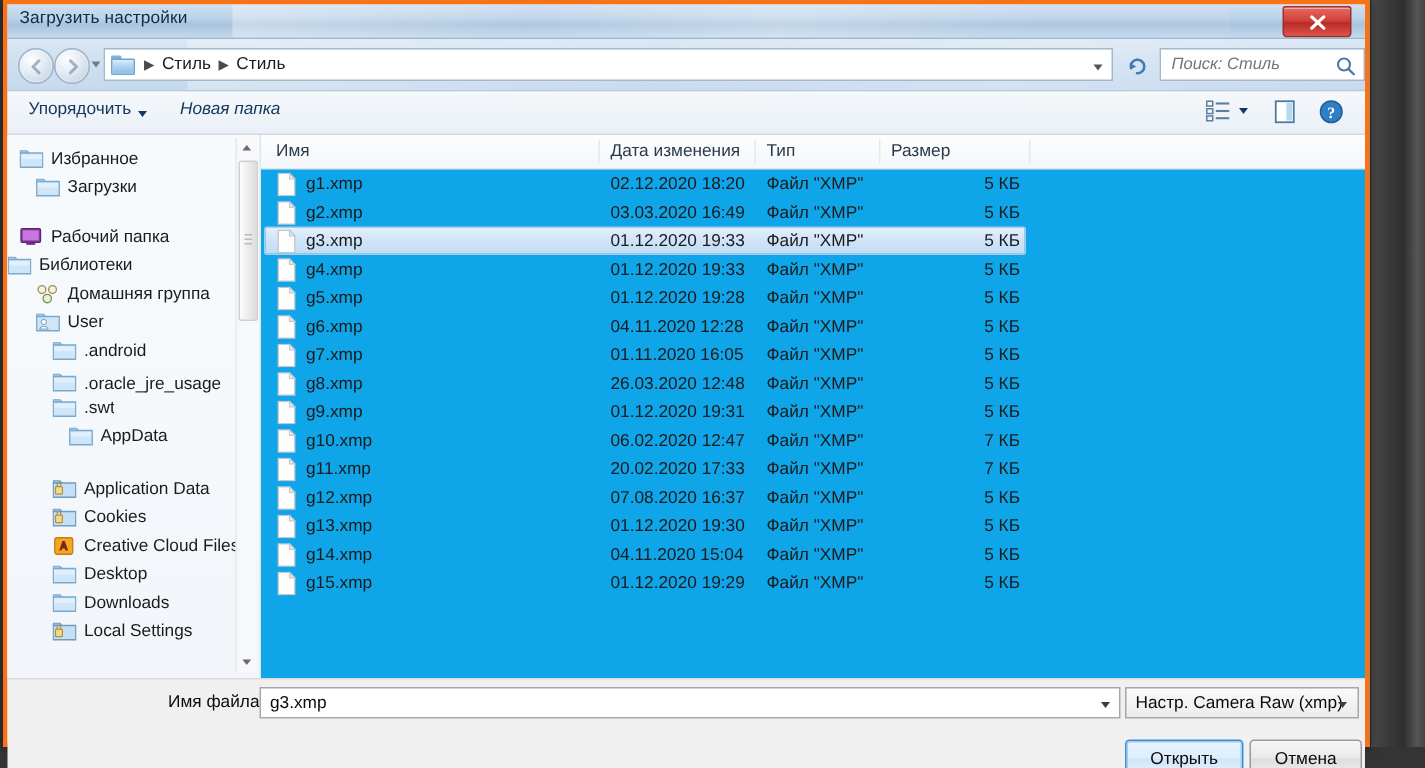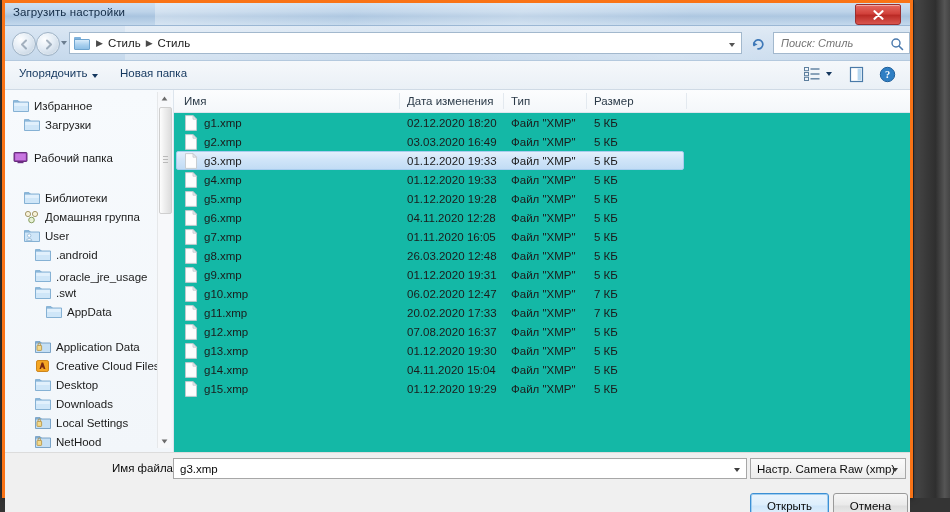--- a/index.html
+++ b/index.html
@@ -70,21 +70,21 @@
     font-style:italic;color:#8a8a8a;background:transparent;font-family:"Liberation Sans",sans-serif;}
   .search-ico{position:absolute;right:5px;top:4px;}
 
   
   .cmdbar{position:relative;height:28px;background:linear-gradient(180deg,#f5f8fb 0%,#eaf0f6 100%);
     border-bottom:1px solid #cfdae5;}
   .cmd-item{position:absolute;top:6px;font-size:11.5px;color:#14375e;cursor:pointer;}
   .cmd-organize{left:14px;}
   .cmd-caret{position:absolute;left:87px;top:13px;width:0;height:0;
     border-left:3.5px solid transparent;border-right:3.5px solid transparent;border-top:4px solid #14375e;}
-  .cmd-newfolder{left:115px;}
+  .cmd-newfolder{left:115px;font-style:italic;}
   .cmd-viewgroup{position:absolute;right:78px;top:5px;display:flex;align-items:center;gap:5px;cursor:pointer;}
   .cmd-preview{position:absolute;right:45px;top:5px;cursor:pointer;}
   .cmd-help{position:absolute;right:14px;top:5px;cursor:pointer;}
 
   
   .content{position:relative;height:362px;background:#fff;display:flex;}
   .sidebar{position:relative;width:168px;height:362px;
     background:linear-gradient(180deg,#f7fafd 0%,#f2f6fa 100%);
     border-right:1px solid #dde5ed;overflow:hidden;}
   .tree{padding-top:6px;}
@@ -94,31 +94,31 @@
   .sb-scroll{position:absolute;right:2px;top:2px;width:13px;height:356px;background:#f7f8fa;border-left:1px solid #e6e8ea;}
   .sb-arrow{width:13px;height:13px;display:flex;align-items:center;justify-content:center;}
   .sb-thumb{position:absolute;left:1px;top:15px;width:11px;height:105px;
     background:linear-gradient(90deg,#fdfdfd 0%,#efefef 40%,#dcdcdc 100%);
     border:1px solid #cfcfcf;border-radius:2px;}
   .sb-grip{position:absolute;left:3px;top:48px;width:5px;height:7px;}
   .sb-grip i{display:block;height:1px;background:#b9b9b9;margin-bottom:2px;}
   .sb-arrow-bottom{position:absolute;left:0;bottom:0;width:13px;height:13px;display:flex;align-items:center;justify-content:center;}
 
   
-  .filepane{position:relative;flex:1;background:#14b8a6;overflow:hidden;}
+  .filepane{position:relative;flex:1;background:#0ea5e9;overflow:hidden;}
   .colhead{position:relative;height:22px;background:linear-gradient(180deg,#fcfdfe 0%,#f4f7fa 100%);
     border-bottom:1px solid #dde5ed;}
   .colhead .ch{position:absolute;top:5px;font-size:11.5px;color:#2b3a48;cursor:pointer;}
   .ch-sep{position:absolute;top:3px;width:1px;height:16px;background:#e3e9ef;}
   .rows{position:relative;}
   .row{position:relative;height:19px;display:flex;align-items:center;cursor:default;}
   .row .nm{position:absolute;left:10px;display:flex;align-items:center;font-size:11.5px;color:#1b1b1b;}
   .row .dt{position:absolute;left:233px;font-size:11.5px;color:#1b1b1b;}
   .row .tp{position:absolute;left:337px;font-size:11.5px;color:#1b1b1b;}
-  .row .sz{position:absolute;left:420px;width:86px;font-size:11.5px;color:#1b1b1b;}
+  .row .sz{position:absolute;left:420px;width:86px;text-align:right;font-size:11.5px;color:#1b1b1b;}
   .row.selected .selbg{position:absolute;left:2px;top:0;width:508px;height:19px;
     background:linear-gradient(180deg,#e3effc 0%,#cfe4f8 50%,#c2dcf5 100%);
     border:1px solid #a7cdee;border-radius:2px;box-sizing:border-box;}
   .row.selected .nm,.row.selected .dt,.row.selected .tp,.row.selected .sz{z-index:2;}
   .file-ico{width:14px;height:16px;margin-right:6px;flex:none;}
 
   
   .bottom{position:relative;height:74px;background:#f0f0f0;border-top:1px solid #dcdcdc;}
   .fname-label{position:absolute;left:107px;top:9px;font-size:11.5px;color:#0a0a0a;}
   .fname-box{position:absolute;left:168px;top:5px;width:574px;height:21px;
@@ -260,21 +260,21 @@
             </div>
             <div class="tree-item" style="padding-left: 8px; height: 14px;"></div>
             <div class="tree-item" style="padding-left: 8px;">
               <span class="ti-ico"><svg width="16" height="14" viewBox="0 0 16 14">
                   <rect x="1" y="1.5" width="13" height="9" rx="0.8" fill="#8f3fa8" stroke="#5e2470" stroke-width="0.9"></rect>
                   <rect x="2.2" y="2.6" width="10.6" height="6.6" fill="#c877e0"></rect>
                   <rect x="4.5" y="10.6" width="6" height="1.6" fill="#6d2d85"></rect>
                 </svg></span>
               <span class="tree-label">Рабочий папка</span>
             </div>
-            <div class="tree-item" style="padding-left: 19px; margin-top: 21px;">
+            <div class="tree-item" style="">
               <span class="ti-ico"><svg width="16" height="14" viewBox="0 0 16 14">
                   <path d="M0.5,3 L0.5,1.5 L5,1.5 L6.3,3 Z" fill="#a9d0ec" stroke="#7aa9cf" stroke-width="0.8"></path>
                   <path d="M0.5,3 L15.5,3 L15.5,12.5 L0.5,12.5 Z" fill="#cfe6f8" stroke="#7aa9cf" stroke-width="0.9"></path>
                   <path d="M1.2,4 L14.8,4 L14.8,7 L1.2,7 Z" fill="#e8f4fd" opacity="0.7"></path>
                 </svg></span>
               <span class="tree-label">Библиотеки</span>
             </div>
             <div class="tree-item" style="padding-left: 19px;">
               <span class="ti-ico"><svg width="16" height="14" viewBox="0 0 16 14">
                   <circle cx="4" cy="4" r="2.6" fill="#f7f2d9" stroke="#9c8f5e" stroke-width="0.9"></circle>
@@ -328,58 +328,58 @@
               <span class="ti-ico"><svg width="16" height="14" viewBox="0 0 16 14">
                   <path d="M0.5,3 L0.5,1.5 L5,1.5 L6.3,3 Z" fill="#9dc6e6" stroke="#6f9cc2" stroke-width="0.8"></path>
                   <path d="M0.5,3 L15.5,3 L15.5,12.5 L0.5,12.5 Z" fill="#c5dff4" stroke="#6f9cc2" stroke-width="0.9"></path>
                   <rect x="2" y="5.4" width="4.6" height="5" rx="0.6" fill="#f3d98b" stroke="#b58f3c" stroke-width="0.8"></rect>
                   <path d="M3.1,5.4 L3.1,4.2 a1.2,1.2 0 0 1 2.4,0 L5.5,5.4" fill="none" stroke="#b58f3c" stroke-width="0.8"></path>
                 </svg></span>
               <span class="tree-label">Application Data</span>
             </div>
             <div class="tree-item" style="padding-left: 30px;">
               <span class="ti-ico"><svg width="16" height="14" viewBox="0 0 16 14">
-                  <rect x="1.5" y="1.5" width="12" height="11" rx="1.6" fill="#f5a623" stroke="#c87d10" stroke-width="0.9"></rect>
-                  <path d="M4.5,10 L6.6,3.6 L8.2,3.6 L10.4,10 L8.6,10 L8.2,8.6 L6.4,8.6 L6,10 Z" fill="#7a2a12"></path>
-                </svg></span>
-              <span class="tree-label">Creative Cloud Files</span>
-            </div>
-            <div class="tree-item" style="padding-left: 30px;">
-              <span class="ti-ico"><svg width="16" height="14" viewBox="0 0 16 14">
-                  <path d="M0.5,3 L0.5,1.5 L5,1.5 L6.3,3 Z" fill="#a9d0ec" stroke="#7aa9cf" stroke-width="0.8"></path>
-                  <path d="M0.5,3 L15.5,3 L15.5,12.5 L0.5,12.5 Z" fill="#cfe6f8" stroke="#7aa9cf" stroke-width="0.9"></path>
-                  <path d="M1.2,4 L14.8,4 L14.8,7 L1.2,7 Z" fill="#e8f4fd" opacity="0.7"></path>
-                </svg></span>
-              <span class="tree-label">Desktop</span>
-            </div>
-            <div class="tree-item" style="padding-left: 30px;">
-              <span class="ti-ico"><svg width="16" height="14" viewBox="0 0 16 14">
-                  <path d="M0.5,3 L0.5,1.5 L5,1.5 L6.3,3 Z" fill="#a9d0ec" stroke="#7aa9cf" stroke-width="0.8"></path>
-                  <path d="M0.5,3 L15.5,3 L15.5,12.5 L0.5,12.5 Z" fill="#cfe6f8" stroke="#7aa9cf" stroke-width="0.9"></path>
-                  <path d="M1.2,4 L14.8,4 L14.8,7 L1.2,7 Z" fill="#e8f4fd" opacity="0.7"></path>
-                </svg></span>
-              <span class="tree-label">Downloads</span>
-            </div>
-            <div class="tree-item" style="padding-left: 30px;">
-              <span class="ti-ico"><svg width="16" height="14" viewBox="0 0 16 14">
                   <path d="M0.5,3 L0.5,1.5 L5,1.5 L6.3,3 Z" fill="#9dc6e6" stroke="#6f9cc2" stroke-width="0.8"></path>
                   <path d="M0.5,3 L15.5,3 L15.5,12.5 L0.5,12.5 Z" fill="#c5dff4" stroke="#6f9cc2" stroke-width="0.9"></path>
                   <rect x="2" y="5.4" width="4.6" height="5" rx="0.6" fill="#f3d98b" stroke="#b58f3c" stroke-width="0.8"></rect>
                   <path d="M3.1,5.4 L3.1,4.2 a1.2,1.2 0 0 1 2.4,0 L5.5,5.4" fill="none" stroke="#b58f3c" stroke-width="0.8"></path>
                 </svg></span>
-              <span class="tree-label">Local Settings</span>
+              <span class="tree-label">Cookies</span>
+            </div>
+            <div class="tree-item" style="padding-left: 30px;">
+              <span class="ti-ico"><svg width="16" height="14" viewBox="0 0 16 14">
+                  <rect x="1.5" y="1.5" width="12" height="11" rx="1.6" fill="#f5a623" stroke="#c87d10" stroke-width="0.9"></rect>
+                  <path d="M4.5,10 L6.6,3.6 L8.2,3.6 L10.4,10 L8.6,10 L8.2,8.6 L6.4,8.6 L6,10 Z" fill="#7a2a12"></path>
+                </svg></span>
+              <span class="tree-label">Creative Cloud Files</span>
+            </div>
+            <div class="tree-item" style="padding-left: 30px;">
+              <span class="ti-ico"><svg width="16" height="14" viewBox="0 0 16 14">
+                  <path d="M0.5,3 L0.5,1.5 L5,1.5 L6.3,3 Z" fill="#a9d0ec" stroke="#7aa9cf" stroke-width="0.8"></path>
+                  <path d="M0.5,3 L15.5,3 L15.5,12.5 L0.5,12.5 Z" fill="#cfe6f8" stroke="#7aa9cf" stroke-width="0.9"></path>
+                  <path d="M1.2,4 L14.8,4 L14.8,7 L1.2,7 Z" fill="#e8f4fd" opacity="0.7"></path>
+                </svg></span>
+              <span class="tree-label">Desktop</span>
+            </div>
+            <div class="tree-item" style="padding-left: 30px;">
+              <span class="ti-ico"><svg width="16" height="14" viewBox="0 0 16 14">
+                  <path d="M0.5,3 L0.5,1.5 L5,1.5 L6.3,3 Z" fill="#a9d0ec" stroke="#7aa9cf" stroke-width="0.8"></path>
+                  <path d="M0.5,3 L15.5,3 L15.5,12.5 L0.5,12.5 Z" fill="#cfe6f8" stroke="#7aa9cf" stroke-width="0.9"></path>
+                  <path d="M1.2,4 L14.8,4 L14.8,7 L1.2,7 Z" fill="#e8f4fd" opacity="0.7"></path>
+                </svg></span>
+              <span class="tree-label">Downloads</span>
             </div>
             <div class="tree-item" style="padding-left: 30px;">
               <span class="ti-ico"><svg width="16" height="14" viewBox="0 0 16 14">
                   <path d="M0.5,3 L0.5,1.5 L5,1.5 L6.3,3 Z" fill="#9dc6e6" stroke="#6f9cc2" stroke-width="0.8"></path>
                   <path d="M0.5,3 L15.5,3 L15.5,12.5 L0.5,12.5 Z" fill="#c5dff4" stroke="#6f9cc2" stroke-width="0.9"></path>
                   <rect x="2" y="5.4" width="4.6" height="5" rx="0.6" fill="#f3d98b" stroke="#b58f3c" stroke-width="0.8"></rect>
                   <path d="M3.1,5.4 L3.1,4.2 a1.2,1.2 0 0 1 2.4,0 L5.5,5.4" fill="none" stroke="#b58f3c" stroke-width="0.8"></path>
                 </svg></span>
-              <span class="tree-label">NetHood</span>
+              <span class="tree-label">Local Settings</span>
             </div>
           </div>
 
         <div class="sb-scroll">
           <div class="sb-arrow">
             <svg width="7" height="5" viewBox="0 0 7 5">
                 <path d="M3.5,0.6 L6.4,4.4 L0.6,4.4 Z" fill="#6b6b6b"></path>
               </svg>
           </div>
           <div class="sb-thumb">

